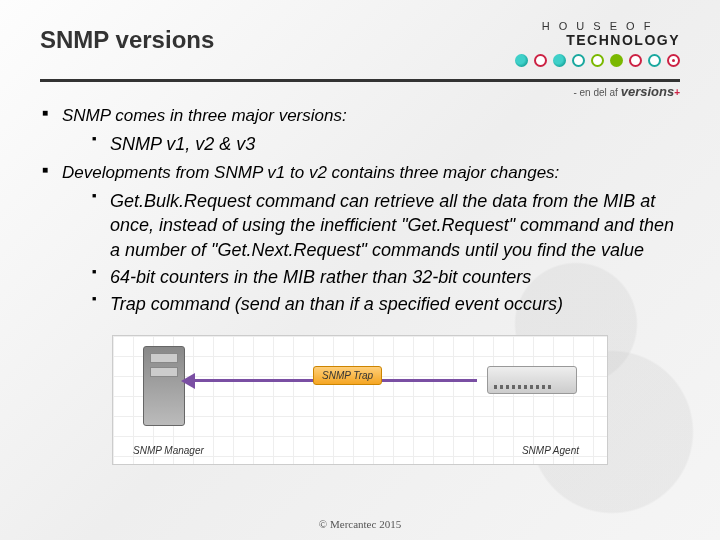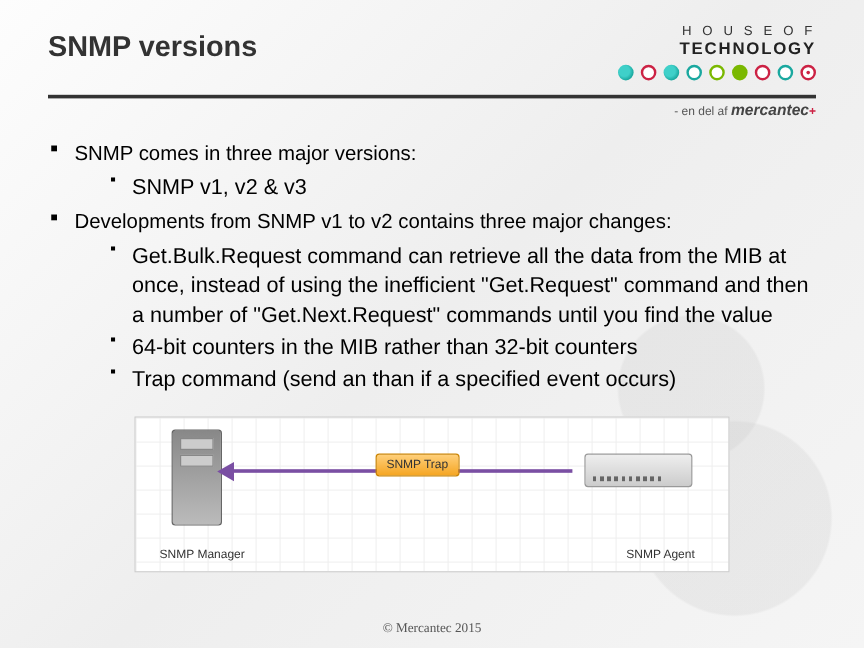--- a/index.html
+++ b/index.html
@@ -33,21 +33,21 @@
   }
   .title {
     font-size: 24px;
     font-weight: bold;
     color: #333;
     margin-top: 6px;
   }
   .logo-block {
     text-align: right;
   }
-  .logo-text1 { font-size: 11px; letter-spacing: 3px; color: #333; font-weight: 300; }
+  .logo-text1 { font-size: 11px; letter-spacing: 3px; color: #333; font-weight: 300; text-align: center; }
   .logo-text2 { font-size: 14px; letter-spacing: 1.5px; color: #222; font-weight: 700; }
   .dots-row { margin-top: 6px; display: flex; gap: 6px; justify-content: flex-end; }
   .dot { width: 13px; height: 13px; border-radius: 50%; display:inline-block; }
   .dot.teal { background: radial-gradient(circle at 40% 40%, #3fd0c9 40%, #1aa89f 70%); }
   .dot.ring-r { background:#fff; border:2px solid #cc2244; }
   .dot.ring-t { background:#fff; border:2px solid #1aa89f; }
   .dot.ring-g { background:#fff; border:2px solid #7ab800; }
   .dot.green { background:#7ab800; }
   .dot.target-r { background:#fff; border:2px solid #cc2244; position:relative; }
   .dot.target-r::after{content:'';position:absolute;top:3px;left:3px;width:3px;height:3px;border-radius:50%;background:#cc2244;}
@@ -57,24 +57,25 @@
     margin: 12px 0 2px 0;
   }
   .subbrand {
     text-align: right;
     font-size: 10px;
     color: #555;
   }
   .subbrand .mercantec { font-size: 13px; font-style: italic; font-weight: bold; color: #444; }
   .subbrand .plus { color: #cc2244; font-weight: bold; }
   .content {
-    margin-top: 18px;
+    margin-top: 6px;
     font-size: 14px;
     color: #000;
     line-height: 1.35;
+    font-style: italic;
   }
   ul.lvl1 { list-style: none; padding-left: 0; }
   ul.lvl1 > li { position: relative; padding-left: 22px; margin-bottom: 6px; }
   ul.lvl1 > li::before { content: "■"; position: absolute; left: 2px; top: 1px; font-size: 10px; color:#000; }
   ul.lvl1 > li > .item-text { font-size: 17px; }
   ul.lvl2 { list-style: none; padding-left: 30px; margin-top: 4px; margin-bottom: 6px; }
   ul.lvl2 > li { position: relative; padding-left: 18px; font-size: 18px; margin-bottom: 3px; }
   ul.lvl2 > li::before { content: "■"; position: absolute; left: 0; top: 2px; font-size: 7px; color:#000; }
   .diagram {
     margin: 18px auto 0 auto;
@@ -164,21 +165,21 @@
         <span class="dot ring-r"></span>
         <span class="dot ring-t"></span>
         <span class="dot target-r"></span>
       </div>
     </div>
   </div>
 
   <div class="rule"></div>
   <div class="subbrand">
     <span>- en del af </span>
-    <span class="mercantec">mercantec</span><span class="plus">+</span>
+    <span class="mercantec">versions</span><span class="plus">+</span>
   </div>
 
   <div class="content">
     <ul class="lvl1">
       <li>
         <span class="item-text">SNMP comes in three major versions:</span>
         <ul class="lvl2">
           <li>SNMP v1, v2 &amp; v3</li>
         </ul>
       </li>

